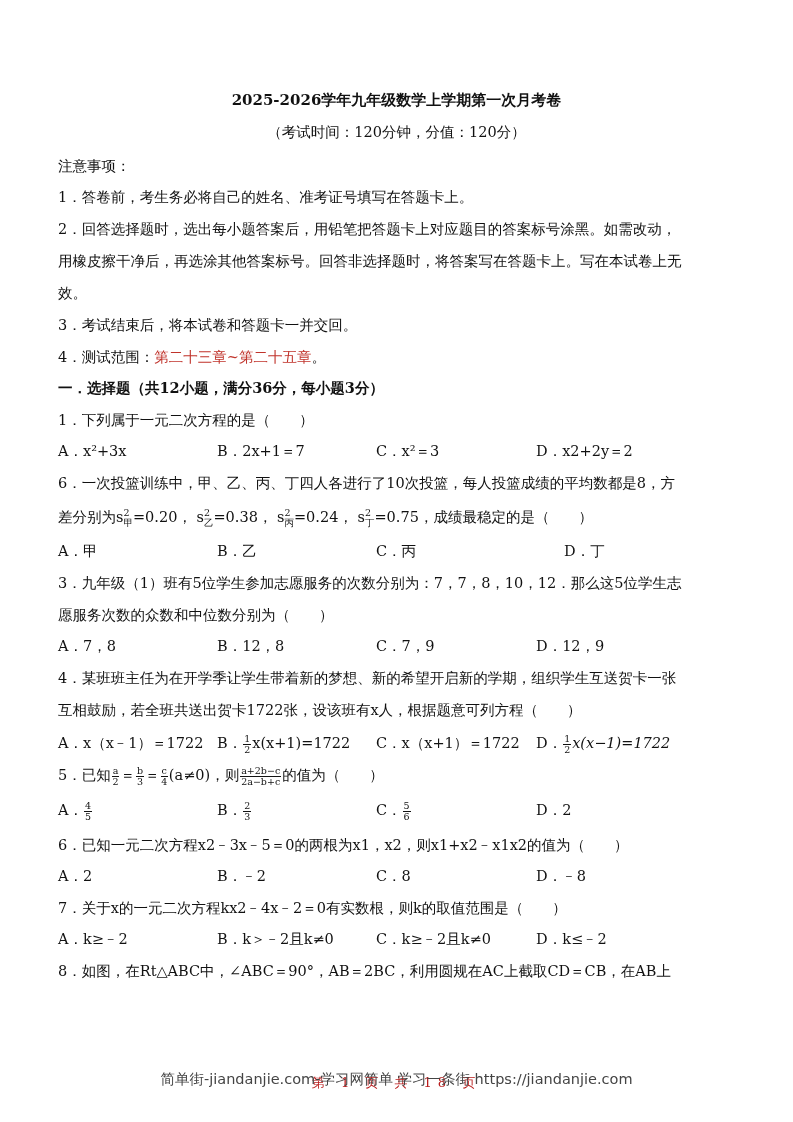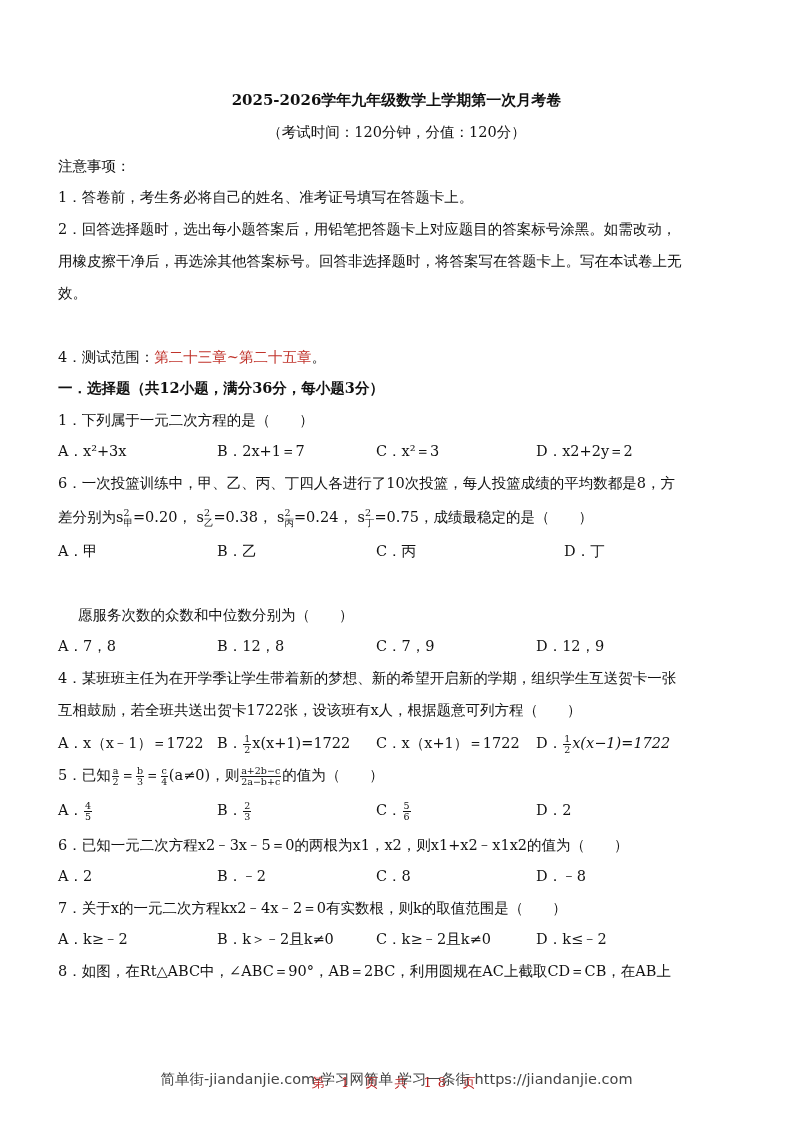--- a/index.html
+++ b/index.html
@@ -35,20 +35,21 @@
 <div class="page">
 
   <div class="line center title" style="top:90px;">2025-2026学年九年级数学上学期第一次月考卷</div>
   <div class="line center subtitle" style="top:122px;">（考试时间：120分钟，分值：120分）</div>
 
   <div class="line" style="top:156px;">注意事项：</div>
   <div class="line" style="top:187px;">1．答卷前，考生务必将自己的姓名、准考证号填写在答题卡上。</div>
   <div class="line" style="top:219px;">2．回答选择题时，选出每小题答案后，用铅笔把答题卡上对应题目的答案标号涂黑。如需改动，</div>
   <div class="line" style="top:251px;">用橡皮擦干净后，再选涂其他答案标号。回答非选择题时，将答案写在答题卡上。写在本试卷上无</div>
   <div class="line" style="top:283px;">效。</div>
+  <div class="line" style="top:315px;">3．考试结束后，将本试卷和答题卡一并交回。</div>
   <div class="line" style="top:347px;">
     <span>4．测试范围：</span><span class="red">第二十三章~第二十五章</span><span>。</span>
   </div>
 
   <div class="line bold" style="top:378px;">一．选择题（共12小题，满分36分，每小题3分）</div>
 
   <div class="line" style="top:410px;">1．下列属于一元二次方程的是（　　）</div>
   <div class="opt" style="top:441px;left:58px;">A．x²+3x</div>
   <div class="opt" style="top:441px;left:217px;">B．2x+1＝7</div>
   <div class="opt" style="top:441px;left:376px;">C．x²＝3</div>
@@ -72,21 +73,22 @@
     <span>s</span><span class="svar">
         <span>2</span>
         <span>丁</span>
       </span><span>=0.75，</span><span>成绩最稳定的是（　　）</span>
   </div>
   <div class="opt" style="top:541px;left:58px;">A．甲</div>
   <div class="opt" style="top:541px;left:217px;">B．乙</div>
   <div class="opt" style="top:541px;left:376px;">C．丙</div>
   <div class="opt" style="top:541px;left:564px;">D．丁</div>
 
-  <div class="line" style="top:605px;margin-left:20px;">愿服务次数的众数和中位数分别为（　　）</div>
+  <div class="line" style="top:573px;">3．九年级（1）班有5位学生参加志愿服务的次数分别为：7，7，8，10，12．那么这5位学生志</div>
+  <div class="line" style="top:605px;">愿服务次数的众数和中位数分别为（　　）</div>
   <div class="opt" style="top:636px;left:58px;">A．7，8</div>
   <div class="opt" style="top:636px;left:217px;">B．12，8</div>
   <div class="opt" style="top:636px;left:376px;">C．7，9</div>
   <div class="opt" style="top:636px;left:536px;">D．12，9</div>
 
   <div class="line" style="top:668px;">4．某班班主任为在开学季让学生带着新的梦想、新的希望开启新的学期，组织学生互送贺卡一张</div>
   <div class="line" style="top:700px;">互相鼓励，若全班共送出贺卡1722张，设该班有x人，根据题意可列方程（　　）</div>
   <div class="opt" style="top:733px;left:58px;">A．x（x﹣1）＝1722</div>
   <div class="opt" style="top:733px;left:217px;">
     <span>B．</span><span class="frac">

